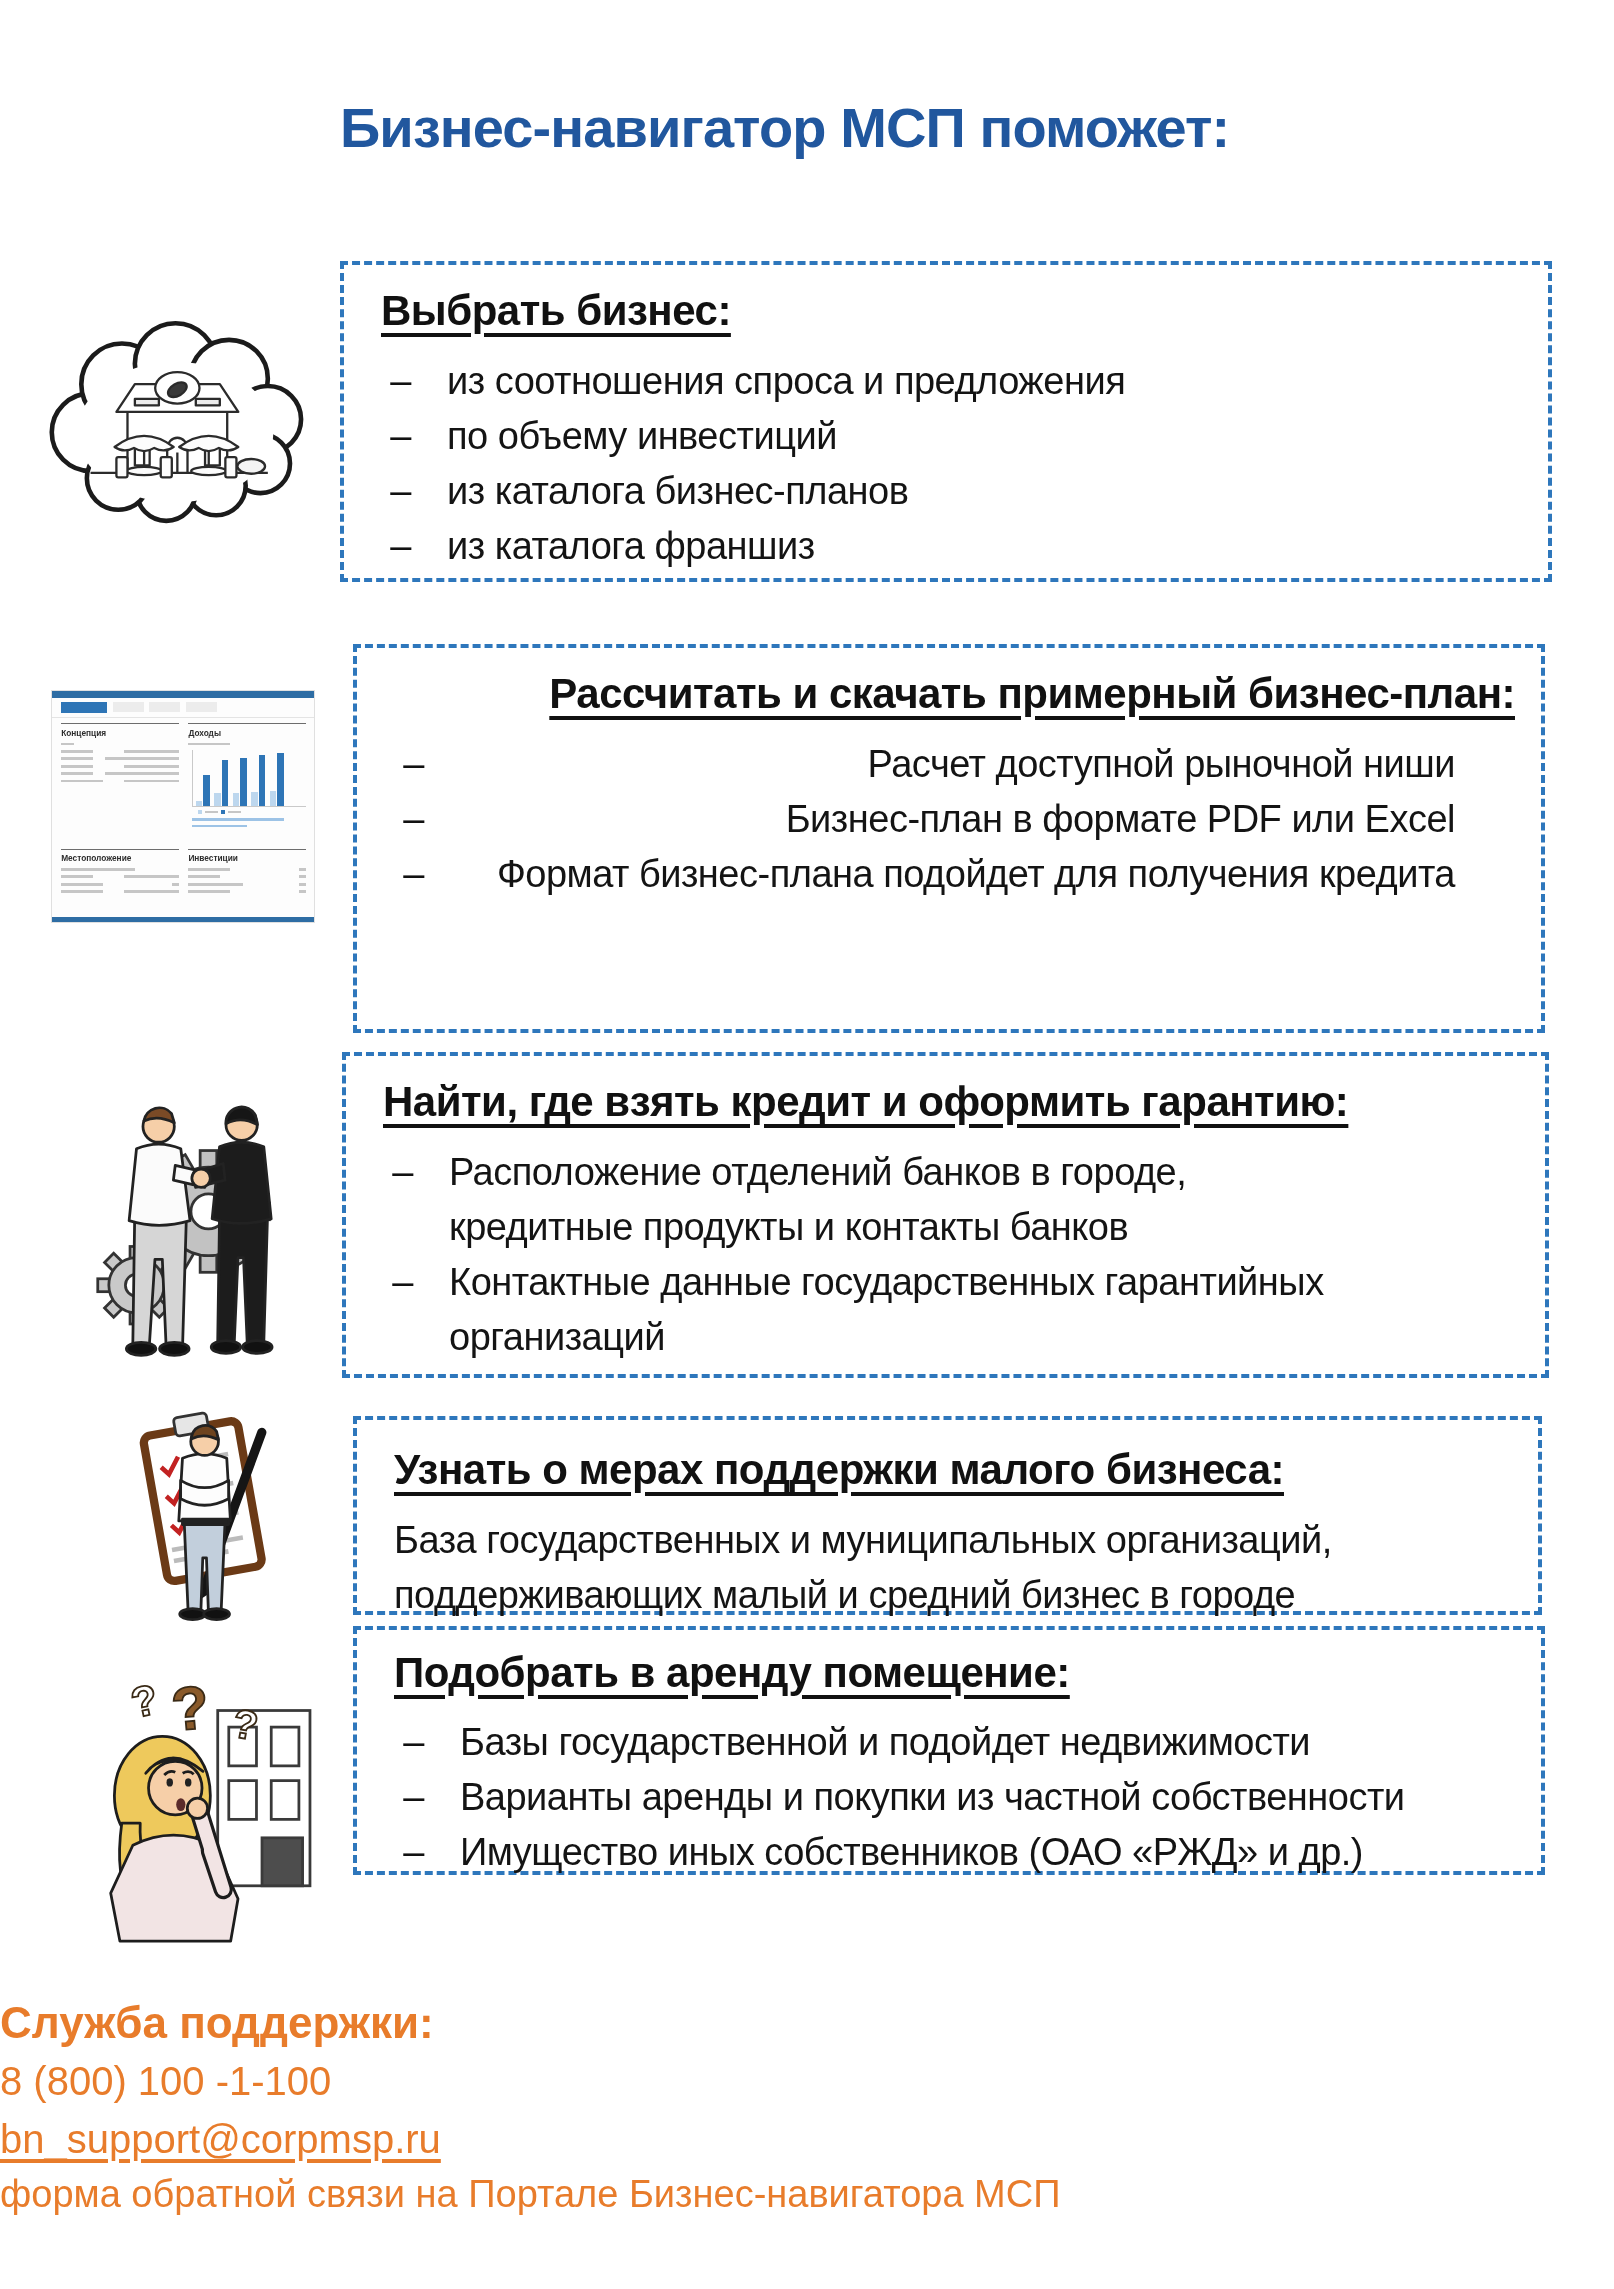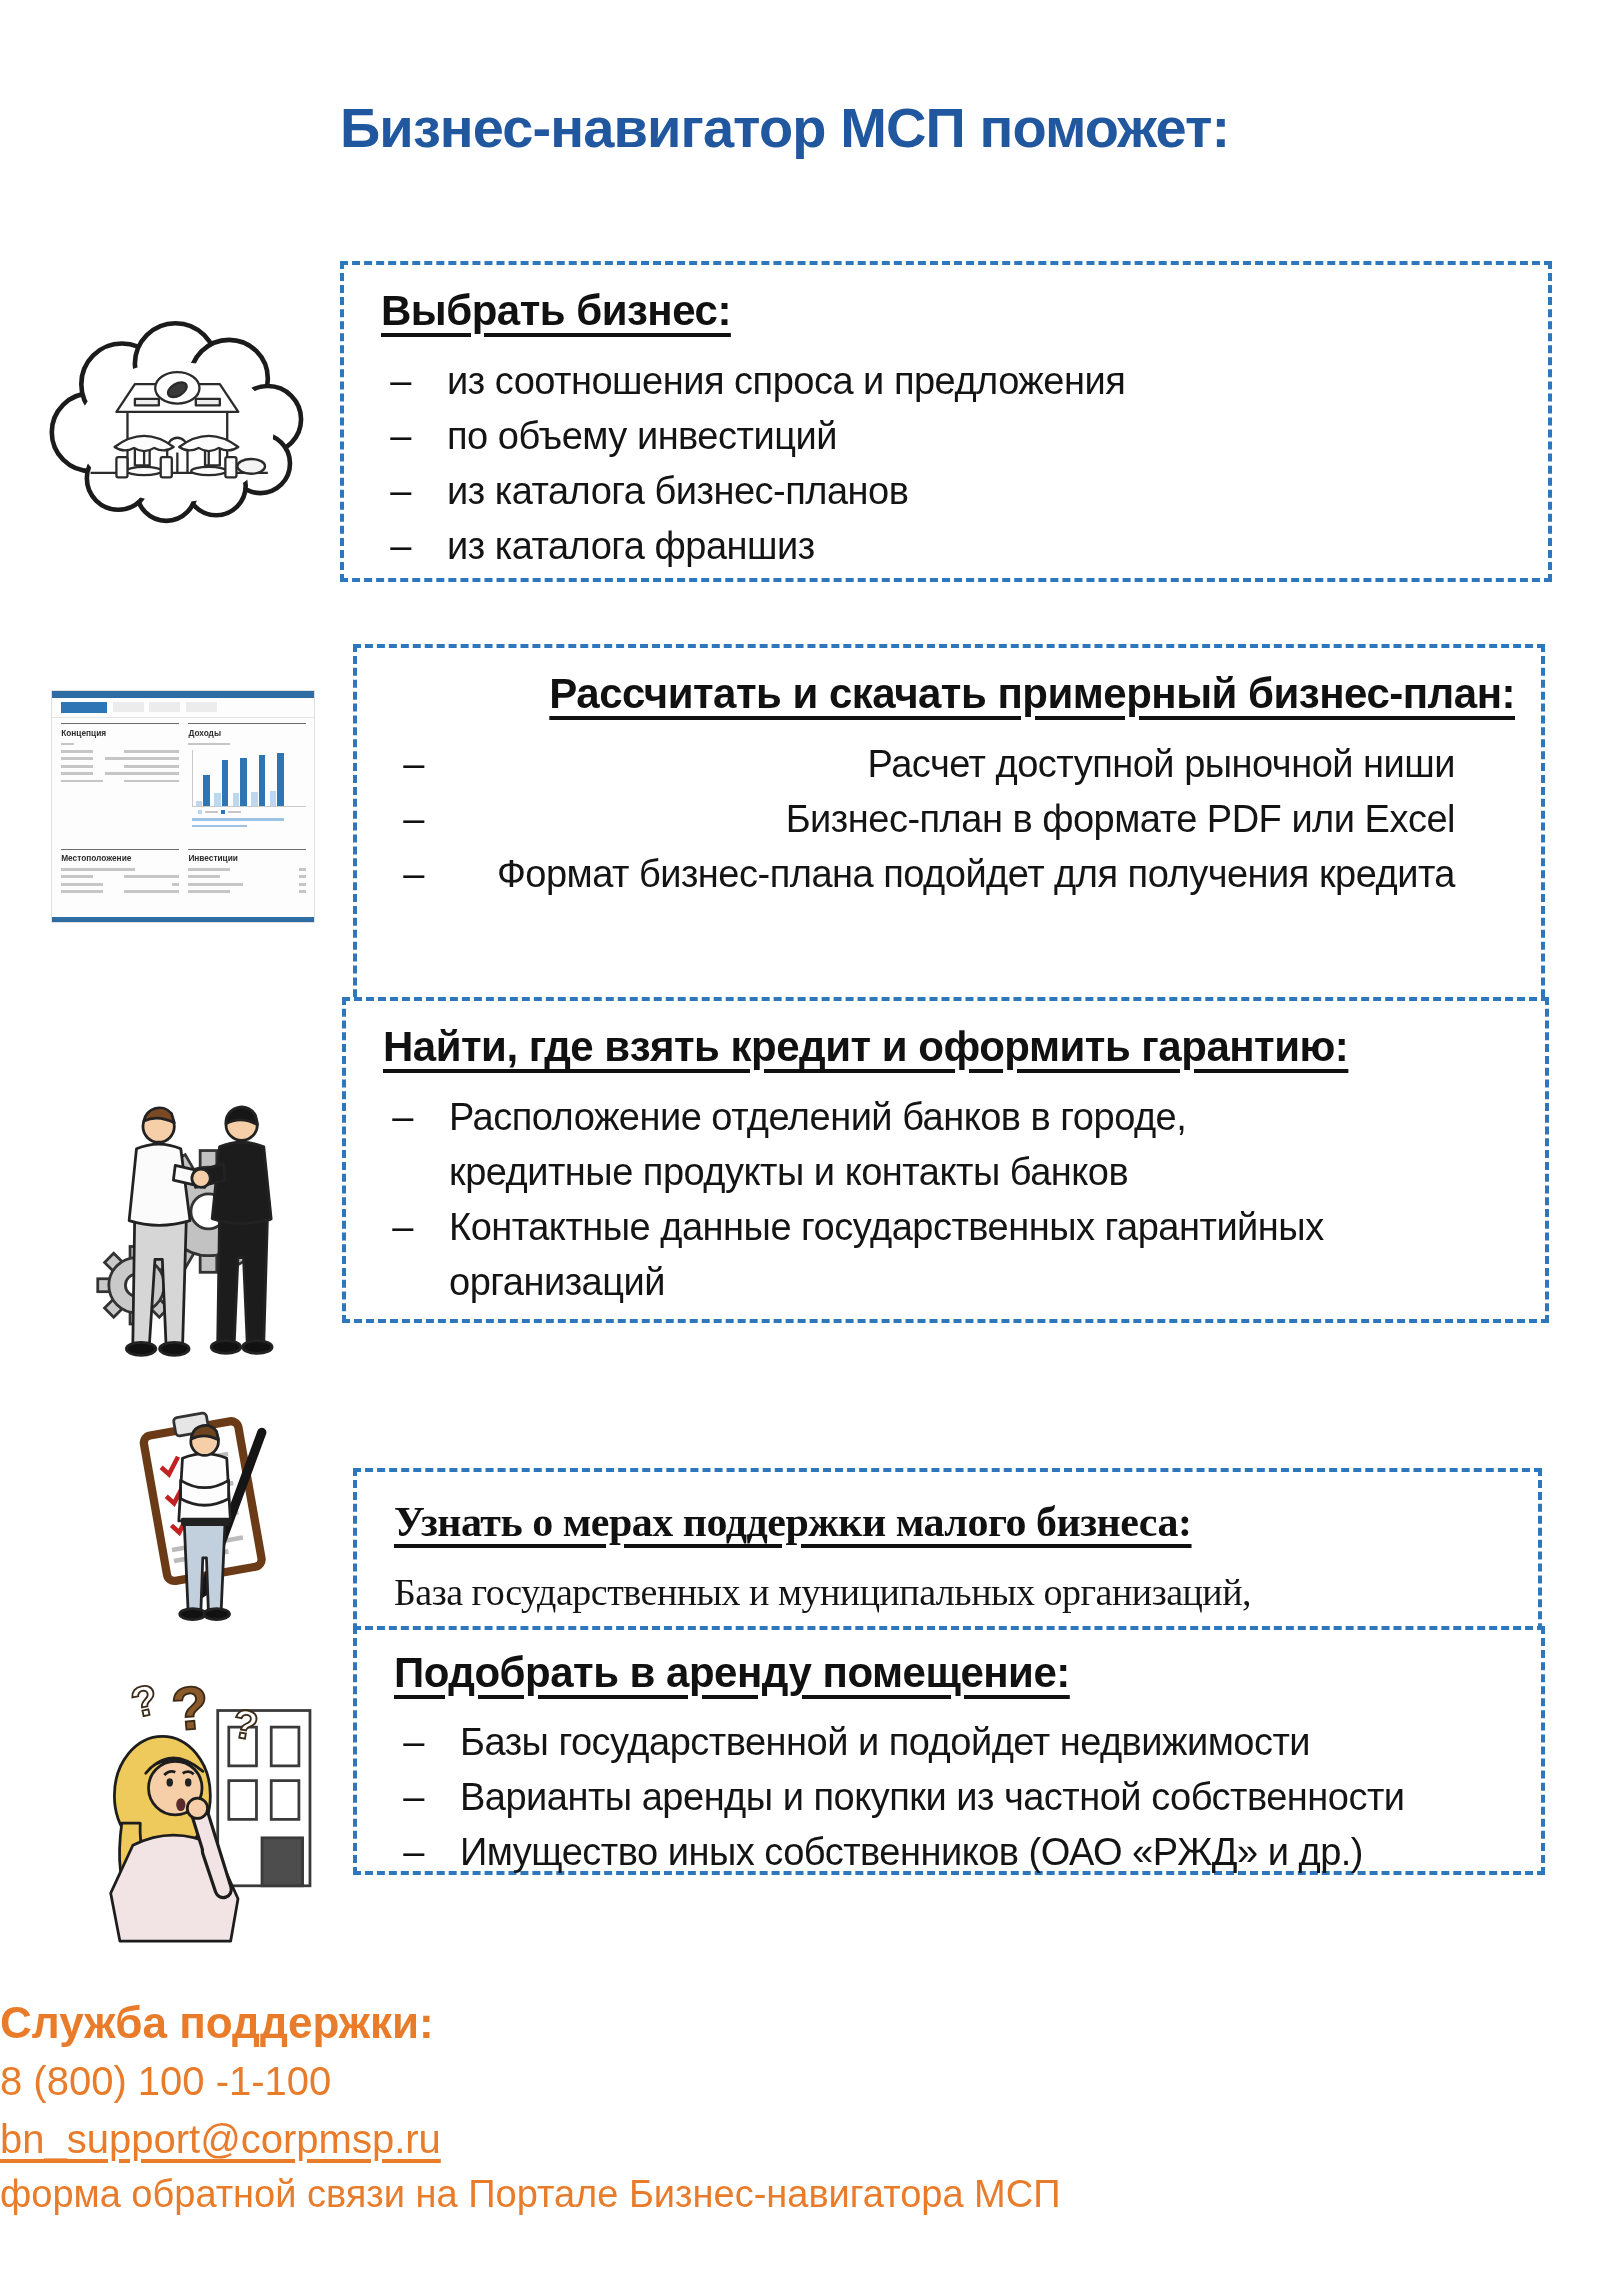--- a/index.html
+++ b/index.html
@@ -11,22 +11,22 @@
   .page-title {
     position:absolute; left:340px; top:95px;
     font-size:56px; font-weight:bold; color:#21579e; letter-spacing:-0.9px;
   }
   .box {
     position:absolute; border:4.6px dashed #2e77bc; background:#fff;
     padding:22px 26px 0 37px;
   }
   .box-1 { left:340px; top:261px;  width:1212px; height:321px; }
   .box-2 { left:353px; top:644px;  width:1192px; height:389px;text-align:right; }
-  .box-3 { left:342px; top:997px; width:1207px; height:326px; }
-  .box-4 { left:353px; top:1468px; width:1189px; height:199px; padding-top:26px;font-family:Liberation Serif, serif; }
+  .box-3 { left:342px; top:1052px; width:1207px; height:326px; }
+  .box-4 { left:353px; top:1416px; width:1189px; height:199px; padding-top:26px; }
   .box-5 { left:353px; top:1626px; width:1192px; height:249px; padding-top:18.5px; }
   .box-heading {
     font-size:42px; font-weight:bold; color:#111; letter-spacing:-0.5px;
     text-decoration:underline; text-decoration-thickness:3.7px; text-underline-offset:8.3px;
     margin-bottom:18.5px;
   }
   .items { font-size:38px; line-height:55px; letter-spacing:-0.5px; }
   .item { position:relative; padding-left:66px; white-space:pre-line; max-width:1061px; }
   .item::before { content:"–"; position:absolute; left:9.2px; top:0; color:#111; }
   .box-paragraph { font-size:38px; line-height:55px; letter-spacing:-0.5px; white-space:pre-line; max-width:1089px; }

